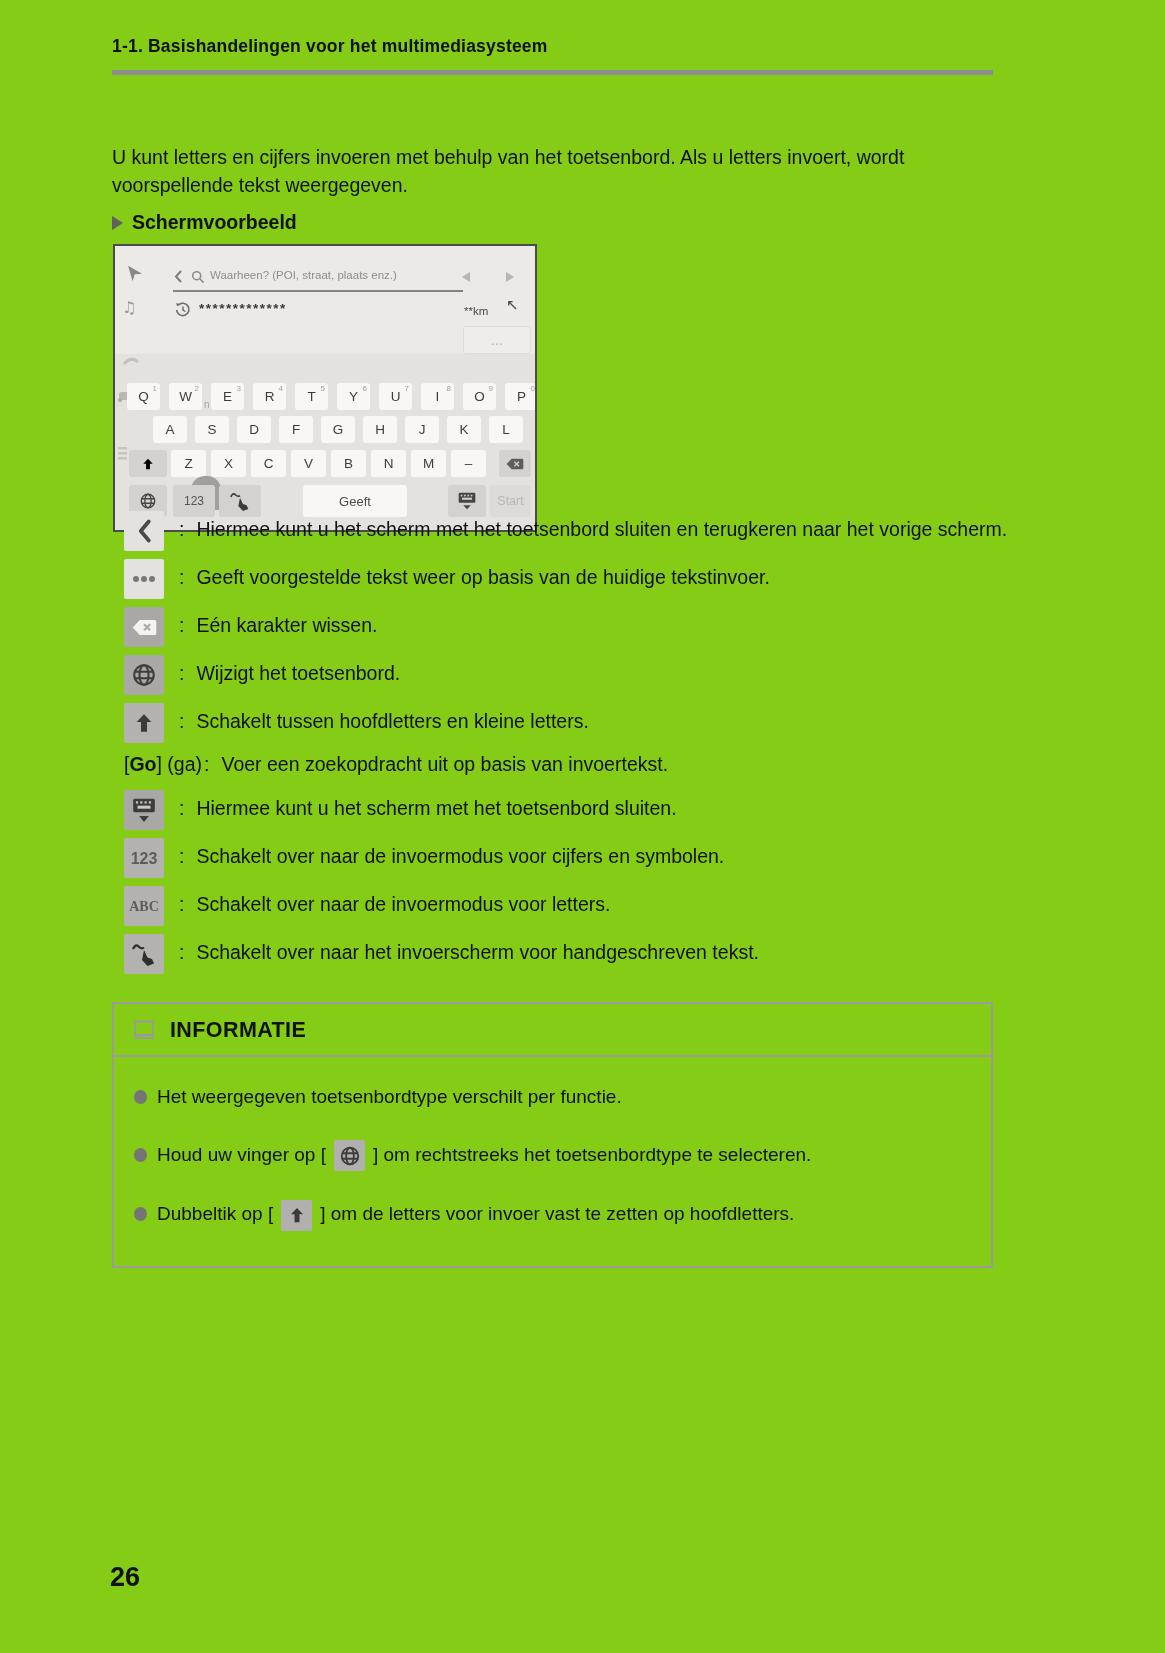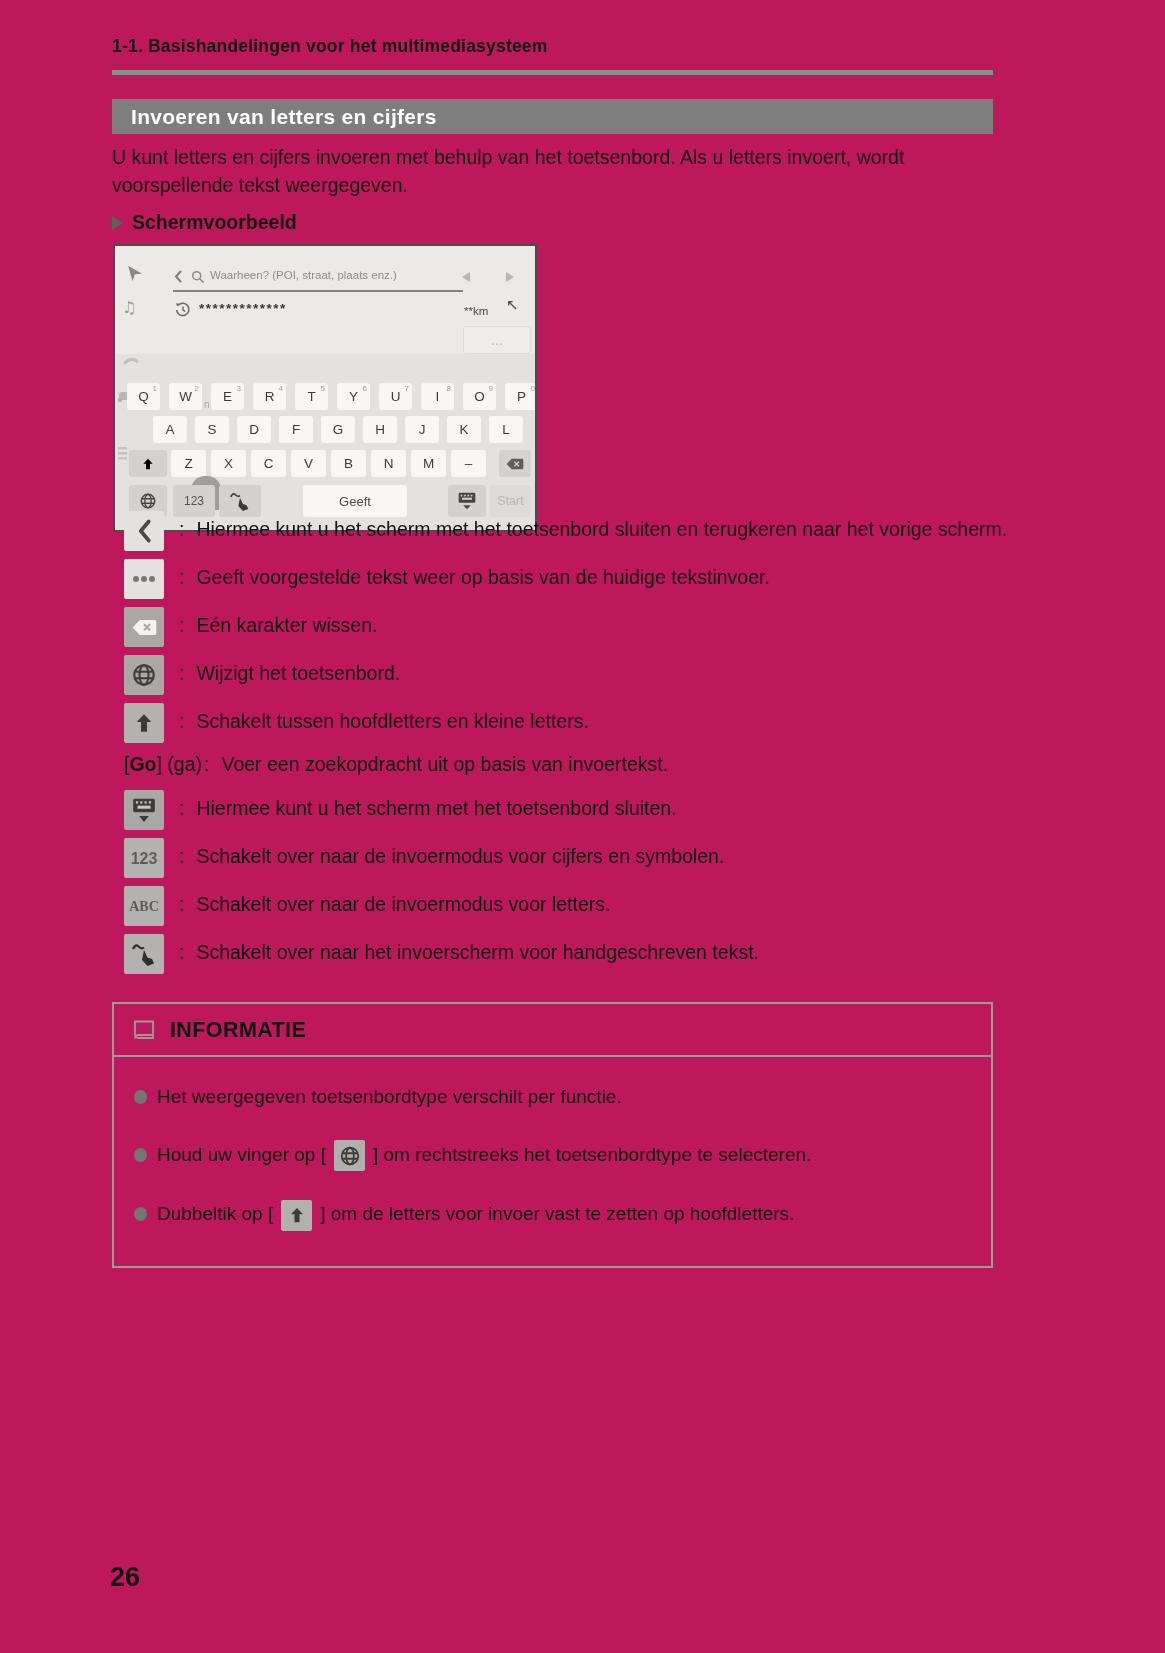--- a/index.html
+++ b/index.html
@@ -1,16 +1,16 @@
 <!DOCTYPE html>
 <html><head>
 <meta charset="utf-8">
 <style>
   html,body { margin:0; padding:0; background:#fff; }
-  .page { position:relative; width:1165px; height:1653px; background:#be185d;
+  .page { position:relative; width:1165px; height:1653px; background:#84cc16;
           font-family:"Liberation Sans", sans-serif; color:#111; overflow:hidden; }
 
   
   .breadcrumb { position:absolute; left:112px; top:36px; font-size:17.5px; font-weight:bold; letter-spacing:.2px; }
   .rule { position:absolute; left:112px; top:70px; width:881px; height:5px; background:#8d8d8d; }
   .title-bar { position:absolute; left:112px; top:99px; width:881px; height:35px; background:#7e7e7e; display:flex; align-items:center; }
   .title-bar .t { color:#fff; font-size:21px; font-weight:bold; margin-left:19px; letter-spacing:.3px; }
   .intro { position:absolute; left:112px; top:143px; width:881px; font-size:19.5px; line-height:28px; }
   .subheading { position:absolute; left:112px; top:211px; display:flex; align-items:center; font-size:19.5px; font-weight:bold; }
   .tri { width:0; height:0; border-left:11px solid #606062; border-top:7px solid transparent; border-bottom:7px solid transparent; margin-right:9px; }
@@ -59,23 +59,20 @@
   .pagenum { position:absolute; left:110px; top:1562px; font-size:27px; font-weight:bold; }
 </style>
 </head>
 <body>
 
 <div class="page">
 
   <div class="breadcrumb">1-1. Basishandelingen voor het multimediasysteem</div>
   <div class="rule"></div>
 
-  <div class="title-bar">
-    <span class="t">Invoeren van letters en cijfers</span>
-  </div>
 
   <div class="intro">U kunt letters en cijfers invoeren met behulp van het toetsenbord. Als u letters invoert, wordt voorspellende tekst weergegeven.</div>
 
   <div class="subheading">
     <span class="tri"></span>
     <span>Schermvoorbeeld</span>
   </div>
 
   <div class="shot">
     <div class="kb-zone"></div>

